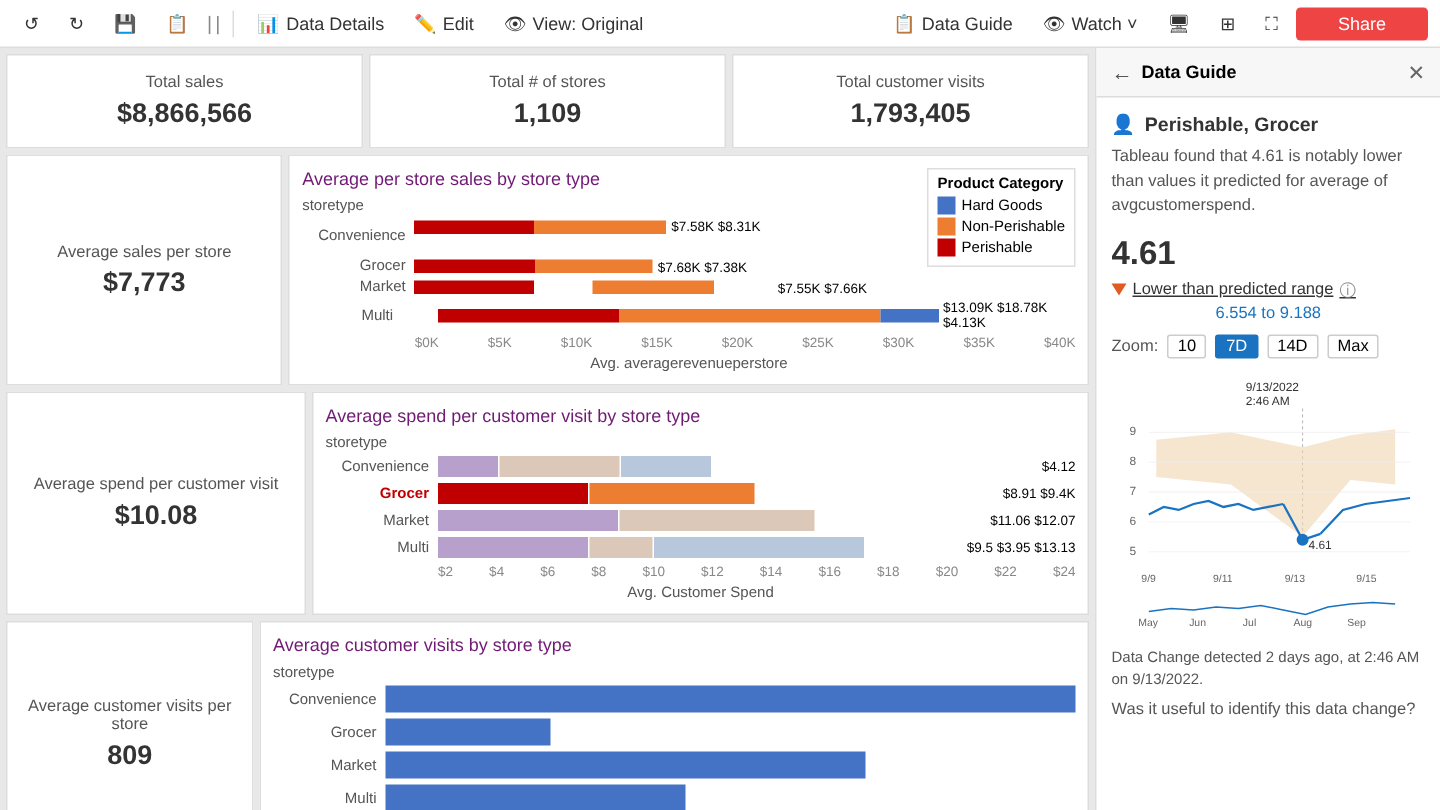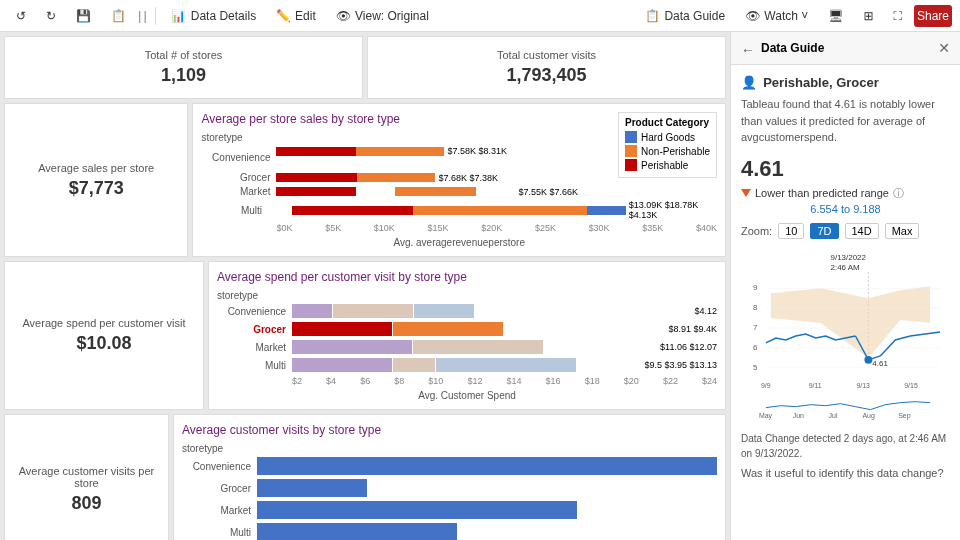--- a/index.html
+++ b/index.html
@@ -13,22 +13,22 @@
     }
     .toolbar-btn {
       display: flex; align-items: center; gap: 4px;
       padding: 3px 8px; border: none; background: transparent;
       cursor: pointer; font-size: 12px; color: #333;
       border-radius: 3px;
     }
     .toolbar-sep { width: 1px; height: 18px; background: #ddd; margin: 0 4px; }
     .toolbar-right { margin-left: auto; display: flex; align-items: center; gap: 4px; }
     .share-btn {
-      background: #b91c1c; color: #fff; border: none;
-      padding: 4px 3px; border-radius: 3px; cursor: pointer; font-size: 12px;
+      background: #ef4444; color: #fff; border: none;
+      padding: 4px 28px; border-radius: 3px; cursor: pointer; font-size: 12px;
     }
 
     
     #main { display: flex; height: 508px; }
 
     
     #dashboard { flex: 1; overflow: auto; background: #e8e8e8; padding: 4px; }
 
     
     .kpi-row { display: flex; gap: 4px; margin-bottom: 4px; }
@@ -88,21 +88,21 @@
       background: #f7f7f7;
     }
     .dg-header-left { display: flex; align-items: center; gap: 6px; font-size: 12px; font-weight: bold; }
     .dg-close { background: none; border: none; cursor: pointer; font-size: 14px; color: #666; }
     .dg-content { flex: 1; overflow-y: auto; padding: 10px; }
     .dg-section-title { font-size: 13px; font-weight: bold; color: #333; margin-bottom: 6px; display: flex; align-items: center; gap: 6px; }
     .dg-description { font-size: 11px; color: #555; line-height: 1.5; margin-bottom: 10px; }
     .dg-value-big { font-size: 22px; font-weight: bold; color: #333; margin-bottom: 4px; }
     .dg-lower-badge {
       display: flex; align-items: center; gap: 4px;
-      font-size: 11px; color: #333; margin-bottom: 2px;
+      font-size: 11px; color: #333; margin-bottom: 2px; text-decoration: underline;
     }
     .triangle-down { width: 0; height: 0; border-left: 5px solid transparent; border-right: 5px solid transparent; border-top: 8px solid #e05a22; display: inline-block; }
     .dg-range { font-size: 11px; color: #1a73c1; margin-bottom: 2px; display: flex; align-items: center; gap: 4px; justify-content: center; }
     .dg-zoom { display: flex; align-items: center; gap: 6px; font-size: 11px; margin: 8px 0 4px; }
     .zoom-btn { border: 1px solid #ccc; background: #fff; padding: 1px 6px; cursor: pointer; font-size: 11px; border-radius: 2px; }
     .zoom-btn.active { background: #1a73c1; color: #fff; border-color: #1a73c1; }
     .zoom-label { font-size: 11px; color: #555; }
 
     
     .dg-chart-area { position: relative; width: 100%; height: 180px; margin-bottom: 8px; }
@@ -171,20 +171,24 @@
       <span>Share</span>
     </button>
   </div>
 </div>
 
 <div id="main">
 
   <div id="dashboard">
 
     <div class="kpi-row">
+      <div class="kpi-card">
+        <div class="kpi-label">Total sales</div>
+        <div class="kpi-value">$8,866,566</div>
+      </div>
       <div class="kpi-card">
         <div class="kpi-label">Total # of stores</div>
         <div class="kpi-value">1,109</div>
       </div>
       <div class="kpi-card">
         <div class="kpi-label">Total customer visits</div>
         <div class="kpi-value">1,793,405</div>
       </div>
     </div>
 

